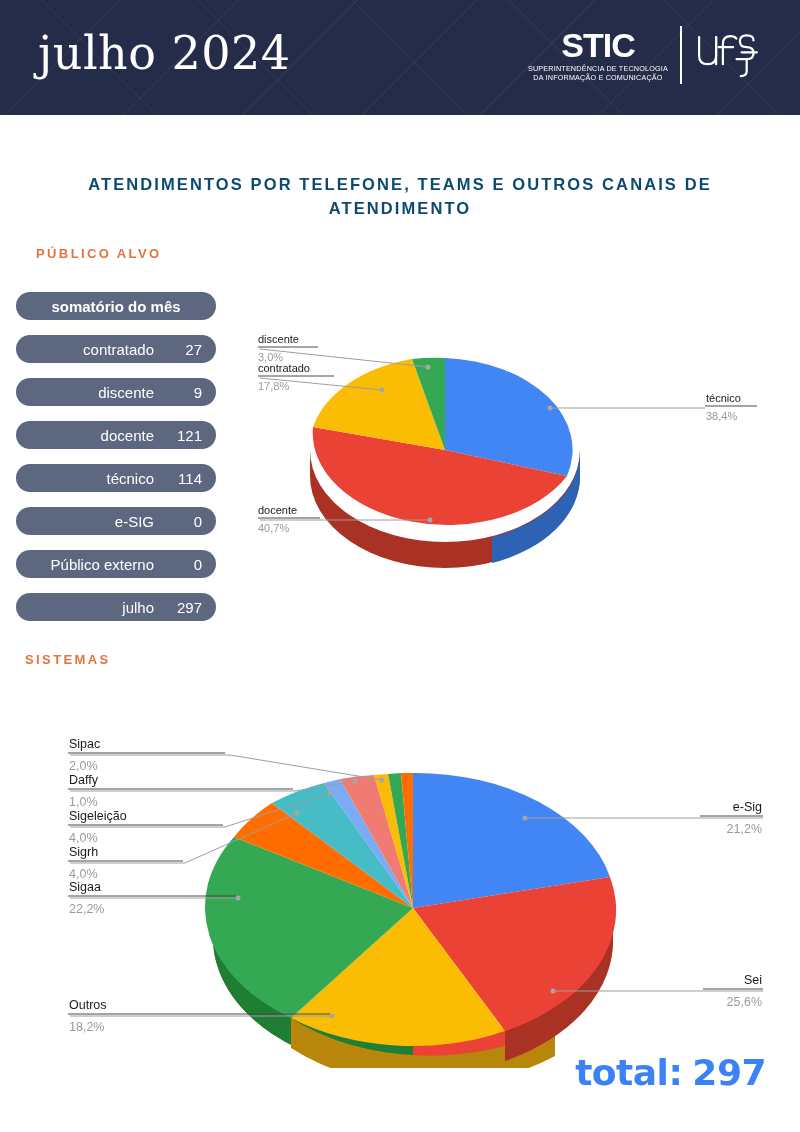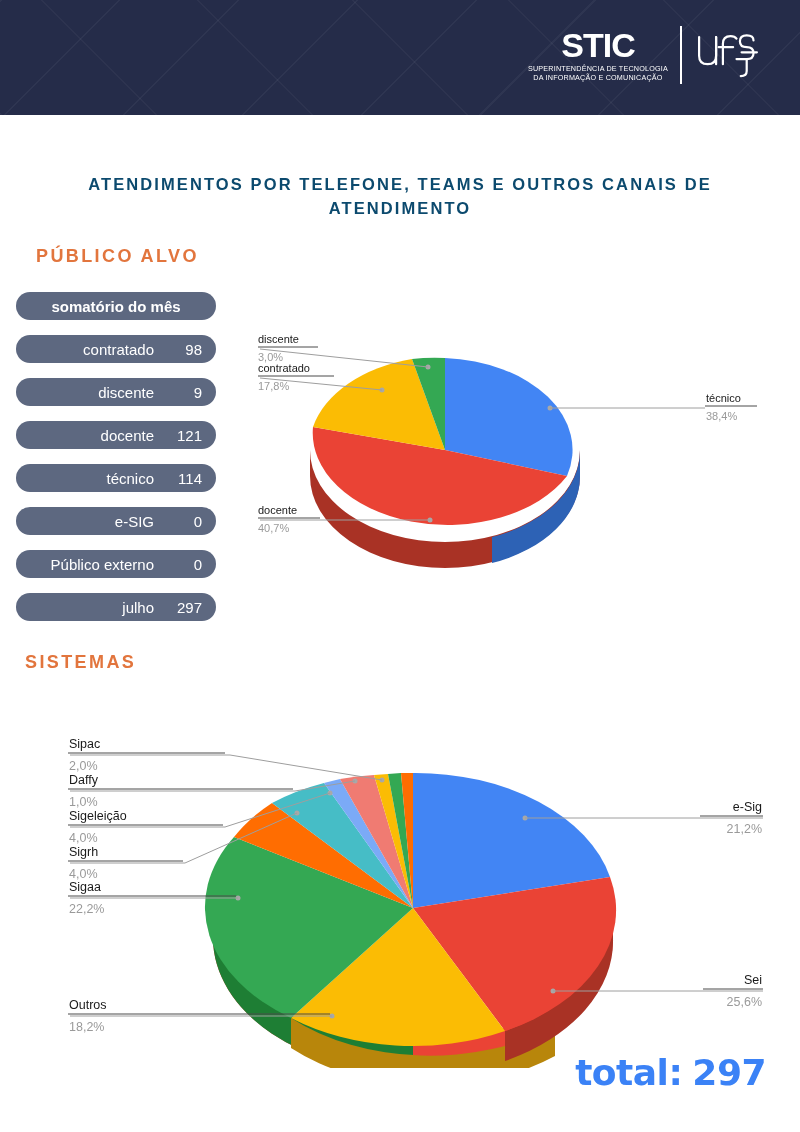--- a/index.html
+++ b/index.html
@@ -62,21 +62,21 @@
     font-weight:bold;
     font-size:16.5px;
     letter-spacing:2.1px;
     line-height:24px;
     font-family:"Liberation Sans", sans-serif;
   }
 
   
   .section-label {
     position:absolute;
-    color:#e2753d; font-weight:bold; font-size:18px; letter-spacing:2.4px;
+    color:#e2753d; font-weight:bold; font-size:13px; letter-spacing:2.4px;
     font-family:"Liberation Sans", sans-serif;
   }
   #sec-publico { left:36px; top:246px; }
   #sec-sistemas { left:25px; top:652px; }
 
   
   .pill-table { position:absolute; left:16px; top:292px; width:200px; }
   .pill {
     position:relative;
     height:28px; border-radius:14px;
@@ -122,20 +122,21 @@
 </style>
 </head>
 <body>
 
 <div class="page">
 
   <div class="header">
     <div class="stripes"></div>
     <div class="stripes2"></div>
 
+    <div class="month-title">julho 2024</div>
 
     <div class="logo">
       <div class="logo-left">
         <div class="logo-stic">STIC</div>
         <div class="logo-sub">SUPERINTENDÊNCIA DE TECNOLOGIA</div>
         <div class="logo-sub" style="margin-top:0">DA INFORMAÇÃO E COMUNICAÇÃO</div>
       </div>
       <div class="logo-divider"></div>
       <svg class="logo-ufs" viewBox="0 0 80 64">
         <g fill="none" stroke="#ffffff" stroke-width="2.6" stroke-linejoin="round" stroke-linecap="round">
@@ -155,21 +156,21 @@
 
   <div class="section-label" id="sec-publico">PÚBLICO ALVO</div>
 
   <div class="pill-table">
     <div class="pill header-pill">
       <span>somatório do mês</span>
     </div>
 
     <div class="pill">
       <span class="p-label">contratado</span>
-      <span class="p-value">98</span>
+      <span class="p-value">27</span>
     </div>
     <div class="pill">
       <span class="p-label">discente</span>
       <span class="p-value">9</span>
     </div>
     <div class="pill">
       <span class="p-label">docente</span>
       <span class="p-value">121</span>
     </div>
     <div class="pill">

